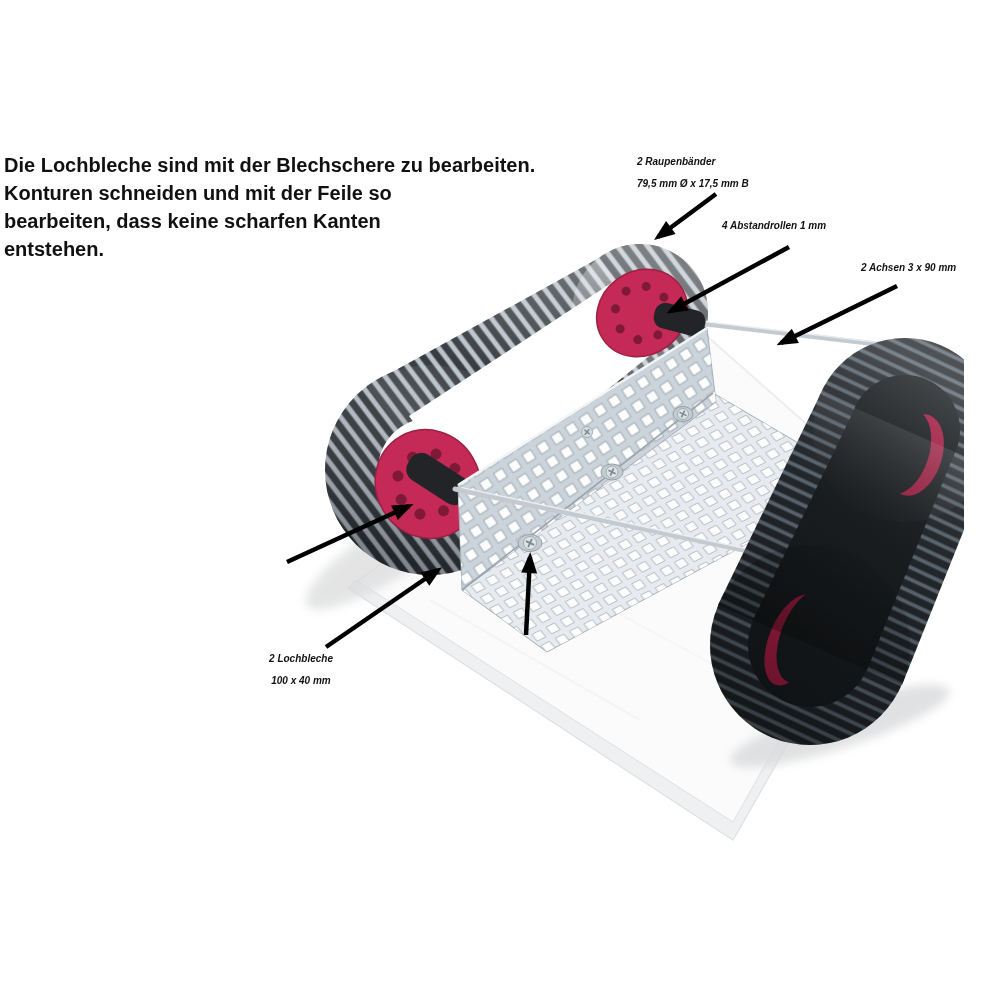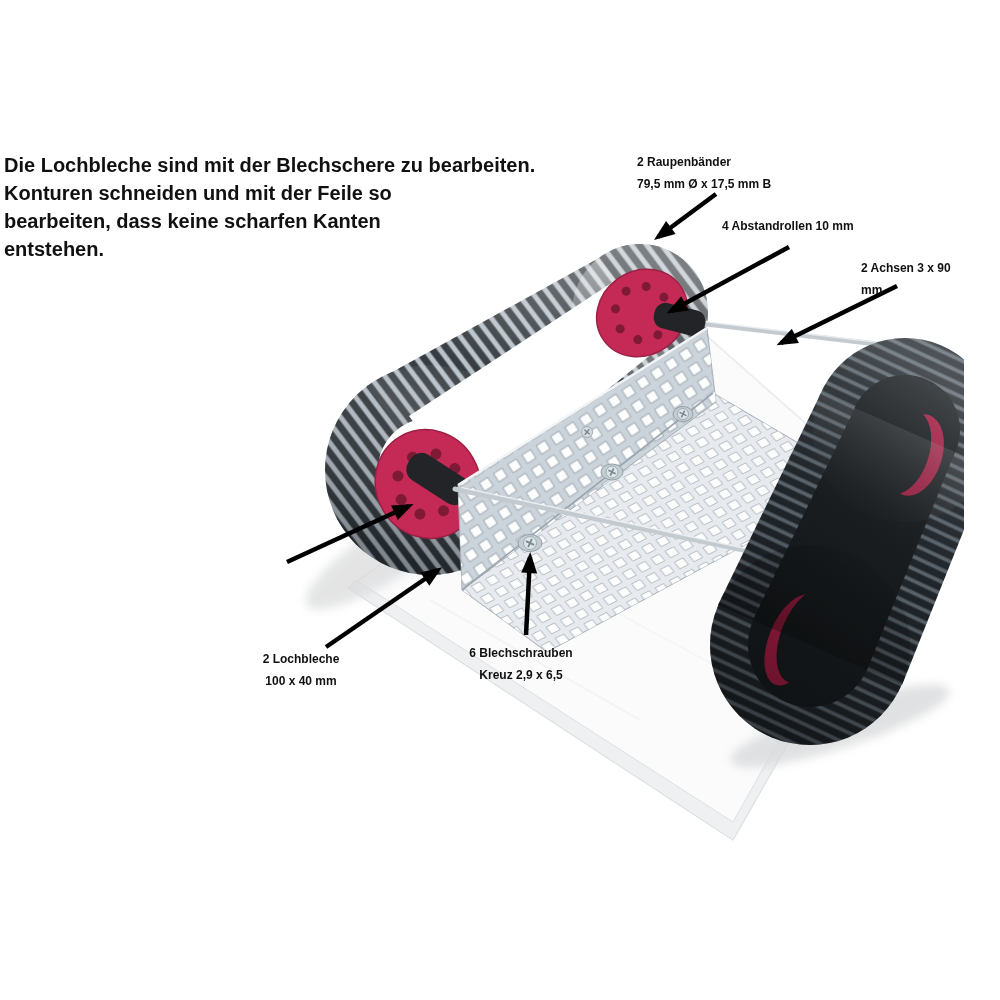--- a/index.html
+++ b/index.html
@@ -1,21 +1,21 @@
 <!DOCTYPE html>
 <html style="--text: #111111; --arrow: #000000; --wheel_red: #c52a56; --wheel_hole: #7e1936; --roller: #232428; --track_dark: #2b3136; --track_light: #b6bfc7; --right_track_dark: #22272c; --right_track_light: #5d6871; --sheet: #ccd4db; --sheet_light: #e7ebef; --axle: #c3cad0; --board: #fbfbfc; --shadow: #d9dadb;"><head>
 <meta charset="utf-8">
 <style>
   html,body{margin:0;padding:0;background:#fff;}
   .stage{position:relative;width:964px;height:1000px;background:#fff;overflow:hidden;
          font-family:"Liberation Sans",sans-serif;color:#111;}
   .stage svg{position:absolute;left:0;top:0;}
   .txt{position:absolute;white-space:pre-line;font-weight:bold;color:var(--text,#111);}
   .para{left:4px;top:151px;width:600px;font-size:20px;line-height:28px;}
-  .lbl{font-size:12px;line-height:22px;}
+  .lbl{font-size:10px;line-height:22px;font-style:italic;}
   .lbl-raupen{left:637px;top:151px;}
   .lbl-abstand{left:722px;top:215px;}
   .lbl-achsen{left:849px;top:257px;margin-left:12px;}
   .lbl-stufen{left:202px;top:567px;width:140px;text-align:center;}
   .lbl-lochbleche{left:240px;top:648px;width:122px;text-align:center;}
   .lbl-blechschrauben{left:455px;top:642px;width:132px;text-align:center;}
   .arrow-line{stroke:var(--arrow,#000);stroke-width:4.5;fill:none;}
   #ah path{fill:var(--arrow,#000);}
   .c-wheel{fill:var(--wheel_red,#c52a56);stroke:#9c2044;stroke-width:1.5;}
   .whole{fill:var(--wheel_hole,#7e1936);}
@@ -194,19 +194,17 @@
       <line class="arrow-line" marker-end="url(#ah)" x1="526" y1="635" x2="530" y2="557"></line>
     </g>
   </svg>
 
   <div class="txt para">Die Lochbleche sind mit der Blechschere zu bearbeiten.
 Konturen schneiden und mit der Feile so
 bearbeiten, dass keine scharfen Kanten
 entstehen.</div>
   <div class="txt lbl lbl-raupen">2 Raupenbänder
 79,5 mm Ø x 17,5 mm B</div>
-  <div class="txt lbl lbl-abstand">4 Abstandrollen 10 mm</div>
+  <div class="txt lbl lbl-abstand">4 Abstandrollen 1 mm</div>
   <div class="txt lbl lbl-achsen">2 Achsen 3 x 90 mm</div>
   <div class="txt lbl lbl-lochbleche">2 Lochbleche
 100 x 40 mm</div>
-  <div class="txt lbl lbl-blechschrauben">6 Blechschrauben
-Kreuz 2,9 x 6,5</div>
 </div>
 
 </body></html>

